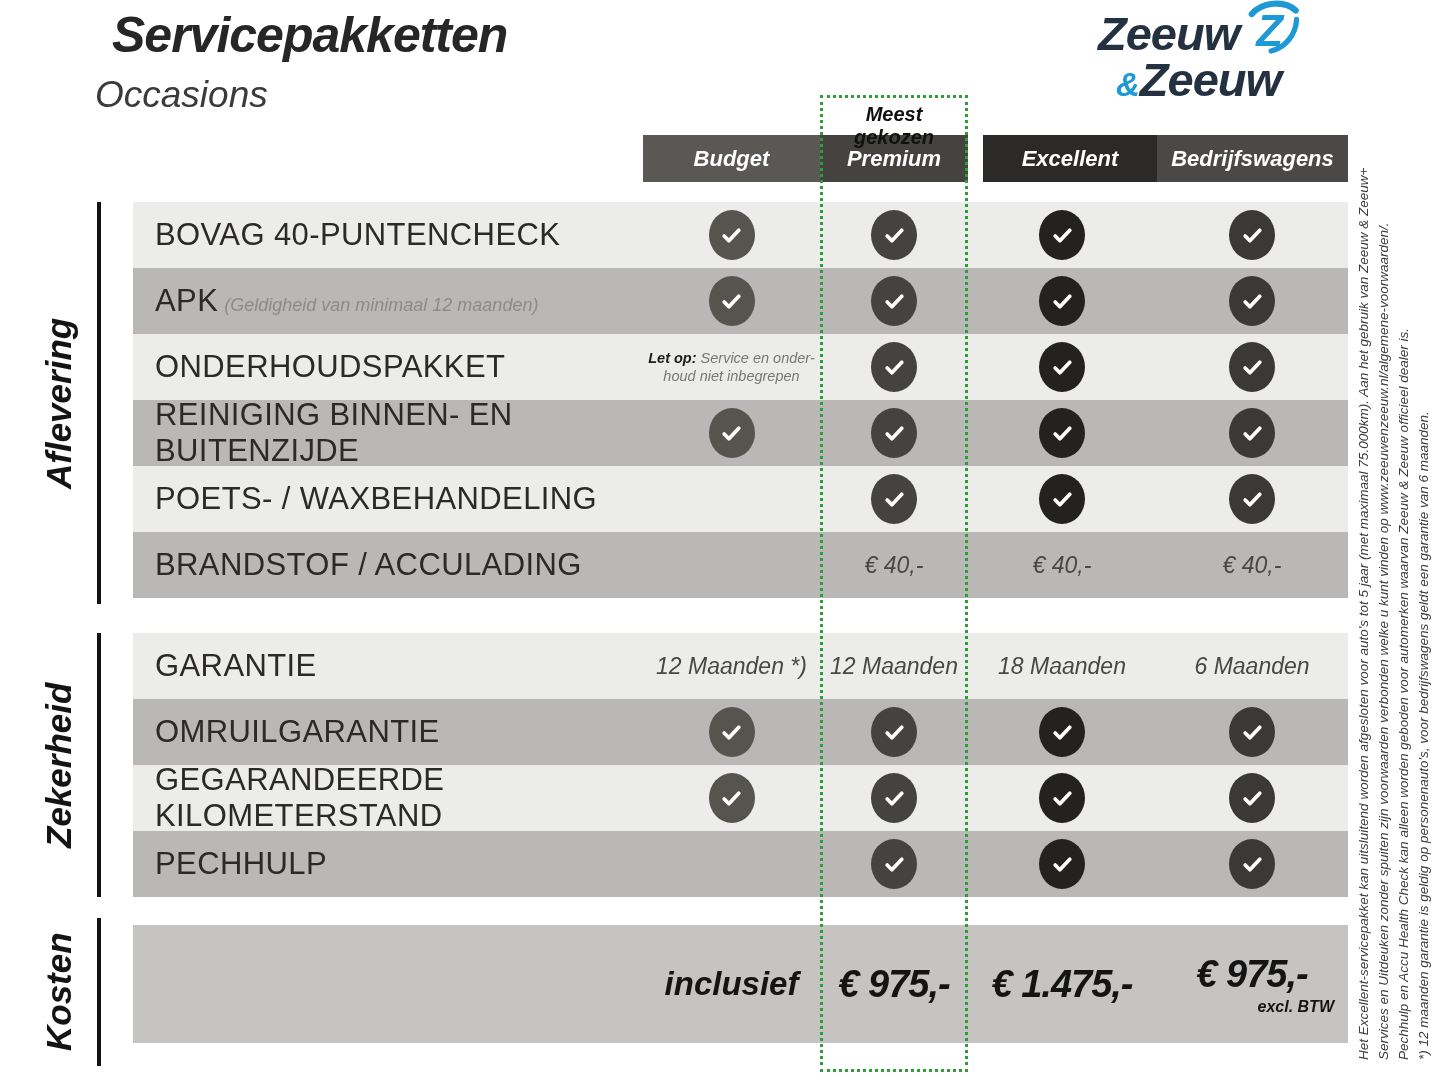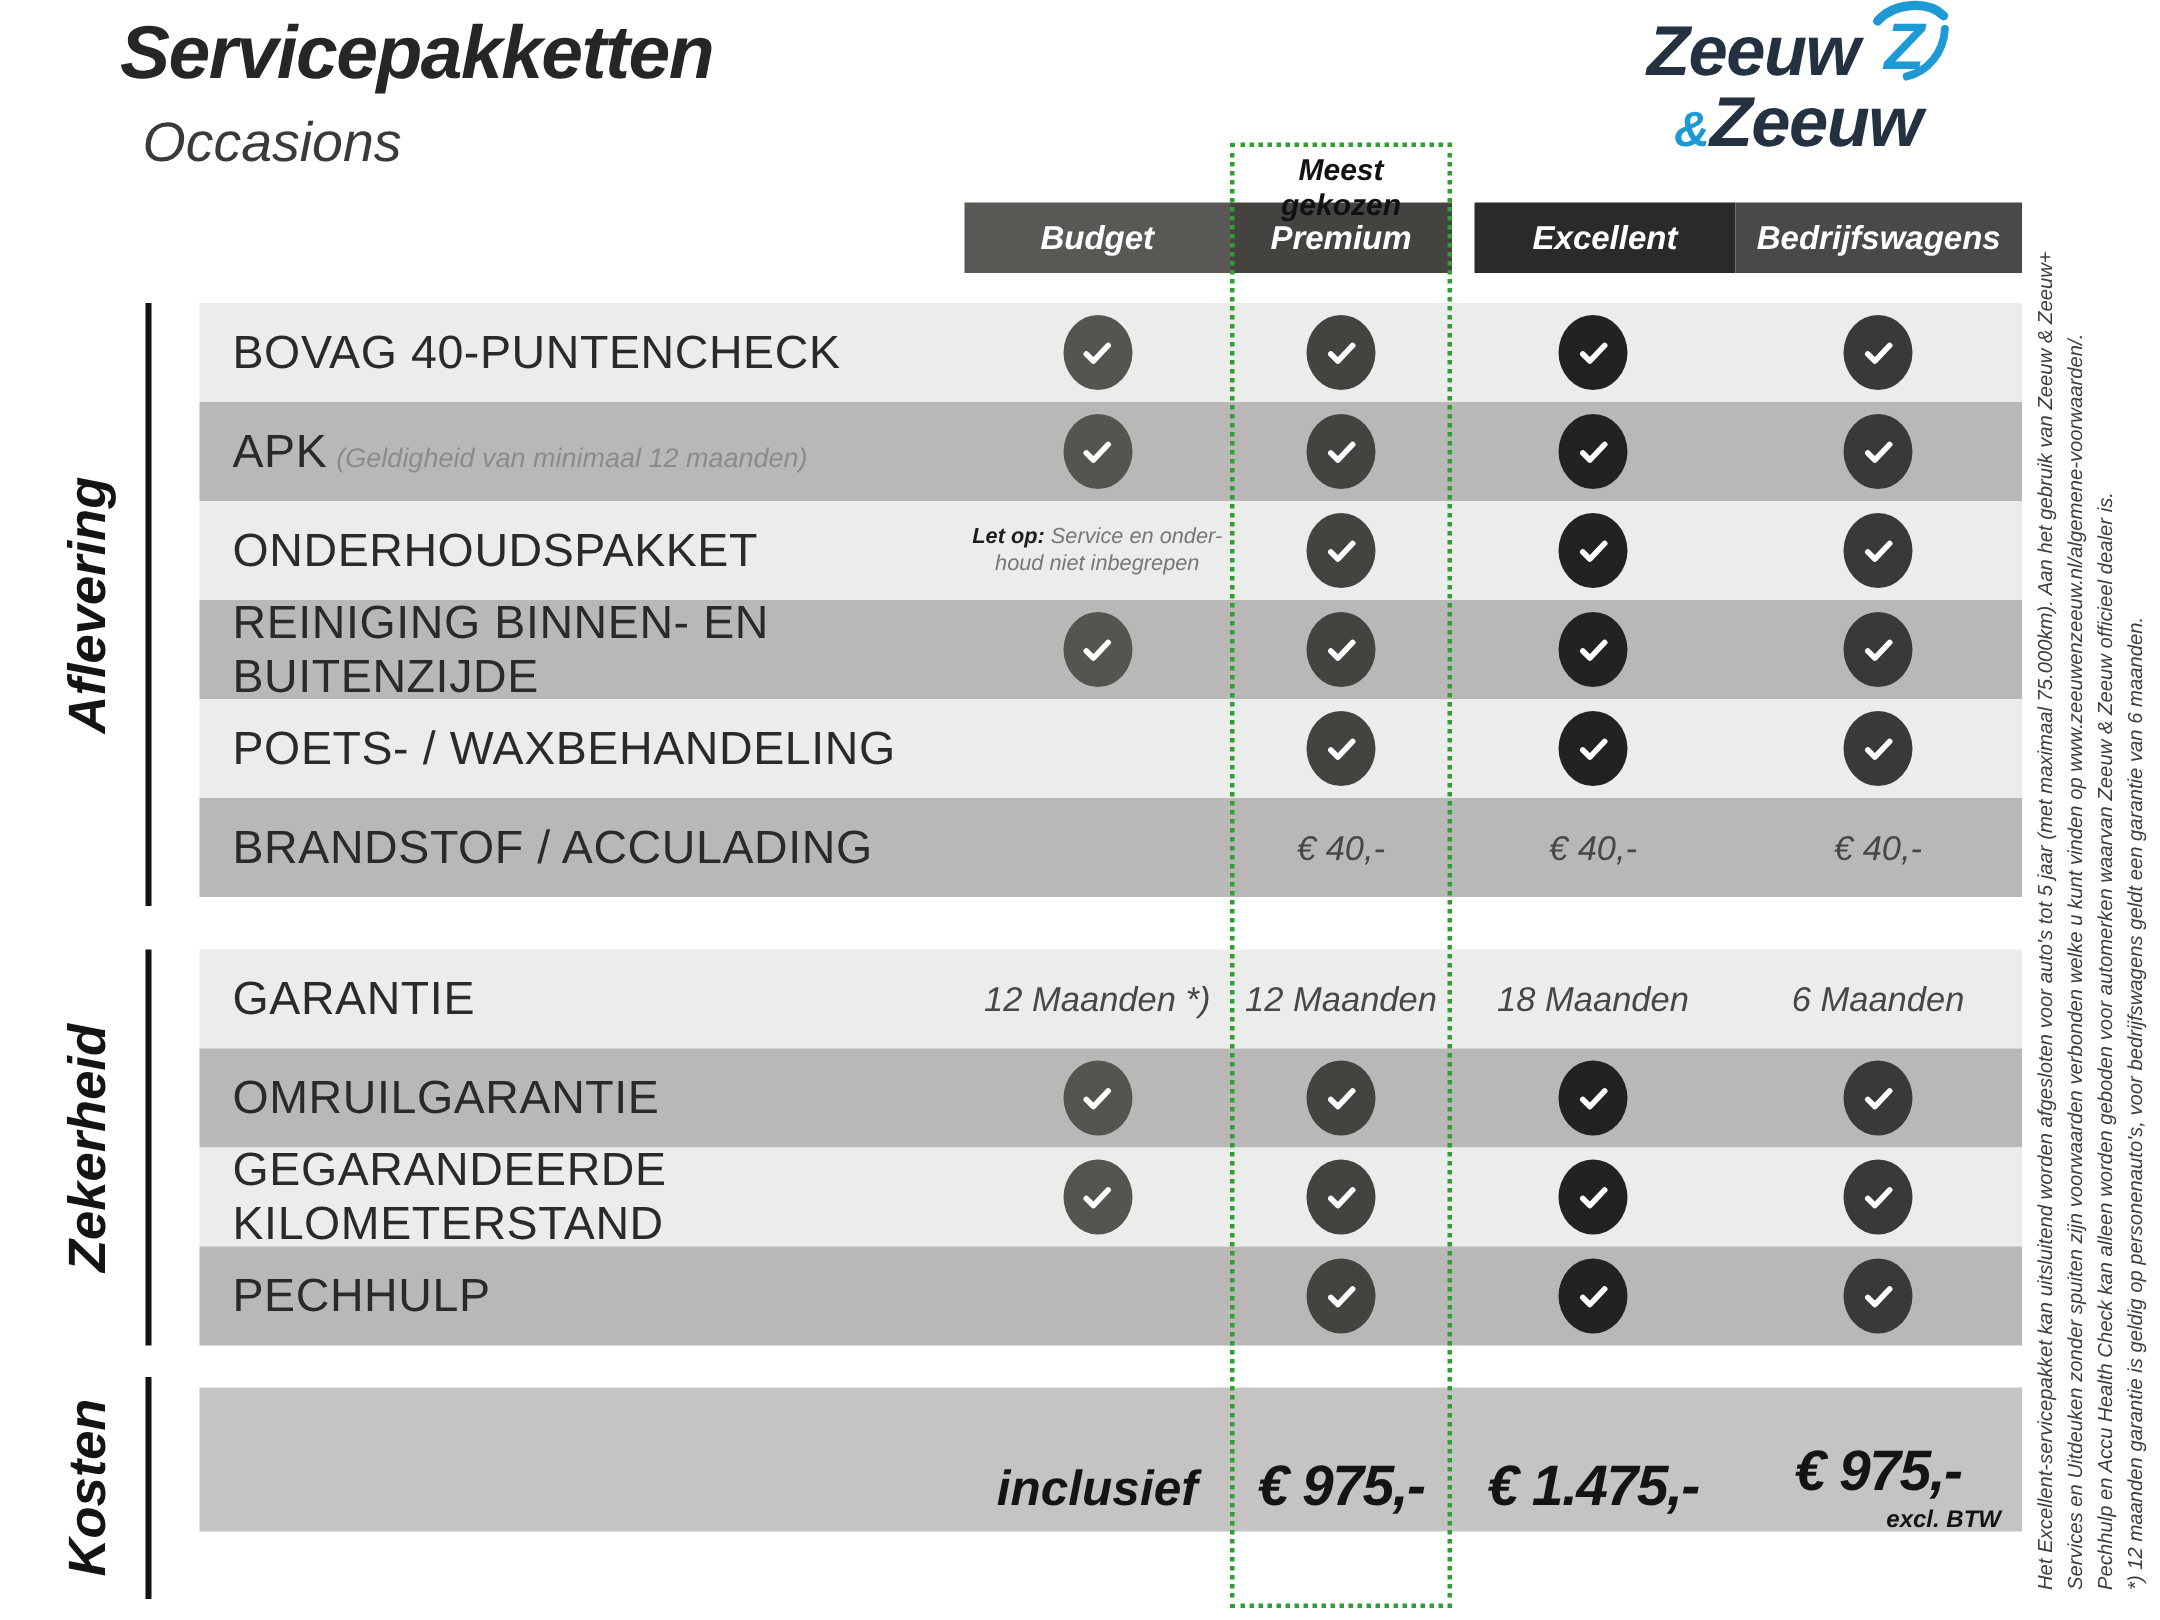--- a/index.html
+++ b/index.html
@@ -1,21 +1,21 @@
 <!DOCTYPE html>
 <html><head>
 <meta charset="utf-8">
 <style>
   * { margin:0; padding:0; box-sizing:border-box; }
   html,body { background:#ffffff; }
   body { font-family:"Liberation Sans", sans-serif; }
   #stage { position:relative; width:1440px; height:1080px; background:#fff; overflow:hidden; }
 
   
-  .page-title { position:absolute; left:80px; top:6px; font-size:50px; font-weight:bold; font-style:italic; color:#262626; letter-spacing:-1px; }
+  .page-title { position:absolute; left:112px; top:6px; font-size:50px; font-weight:bold; font-style:italic; color:#262626; letter-spacing:-1px; }
   .page-subtitle { position:absolute; left:95px; top:74px; font-size:37px; font-style:italic; font-weight:normal; color:#3a3a3a; }
 
   
   .logo { position:absolute; left:1098px; top:4px; width:240px; color:#233140; }
   .logo-row1 { display:flex; align-items:center; }
   .logo-word { font-size:47px; font-weight:bold; font-style:italic; color:#233140; letter-spacing:-1px; }
   .logo-row2 { margin-top:-10px; margin-left:18px; }
   .logo-amp { font-size:33px; font-weight:bold; font-style:italic; color:#1d9ad6; }
   .logo-mark { margin-left:2px; margin-top:-4px; }
 
@@ -50,21 +50,21 @@
   .fcell-1 { width:148px; }
   .fcell-2 { width:188px; }
   .fcell-3 { width:192px; }
   .chk { width:46px; height:50px; border-radius:50%; display:flex; align-items:center; justify-content:center; }
   .cell-text { font-size:23px; font-style:italic; color:#474747; }
   .letop { text-align:center; font-size:14.5px; line-height:1.25; }
   .letop-b { font-weight:bold; font-style:italic; color:#1d1d1d; }
   .letop-t { font-style:italic; color:#777; }
 
   
-  .kosten-band { position:absolute; left:133px; top:925px; width:1215px; height:96px; background:#c5c4c2; display:flex; align-items:flex-start; }
+  .kosten-band { position:absolute; left:133px; top:925px; width:1215px; height:118px; background:#c5c4c2; display:flex; align-items:center; }
   .kcell { display:flex; align-items:center; justify-content:center; height:133px; }
   .kc-label { width:510px; }
   .kc-0 { width:177px; }
   .kc-1 { width:148px; }
   .kc-2 { width:188px; }
   .kc-3 { width:192px; flex-direction:column; justify-content:center; }
   .k-incl { font-size:33px; font-weight:bold; font-style:italic; color:#141414; }
   .k-price { font-size:38px; font-weight:bold; font-style:italic; color:#141414; letter-spacing:-1px; }
   .k-note { font-size:16px; font-weight:bold; font-style:italic; color:#141414; align-self:flex-end; margin-right:14px; margin-top:2px; }
 

